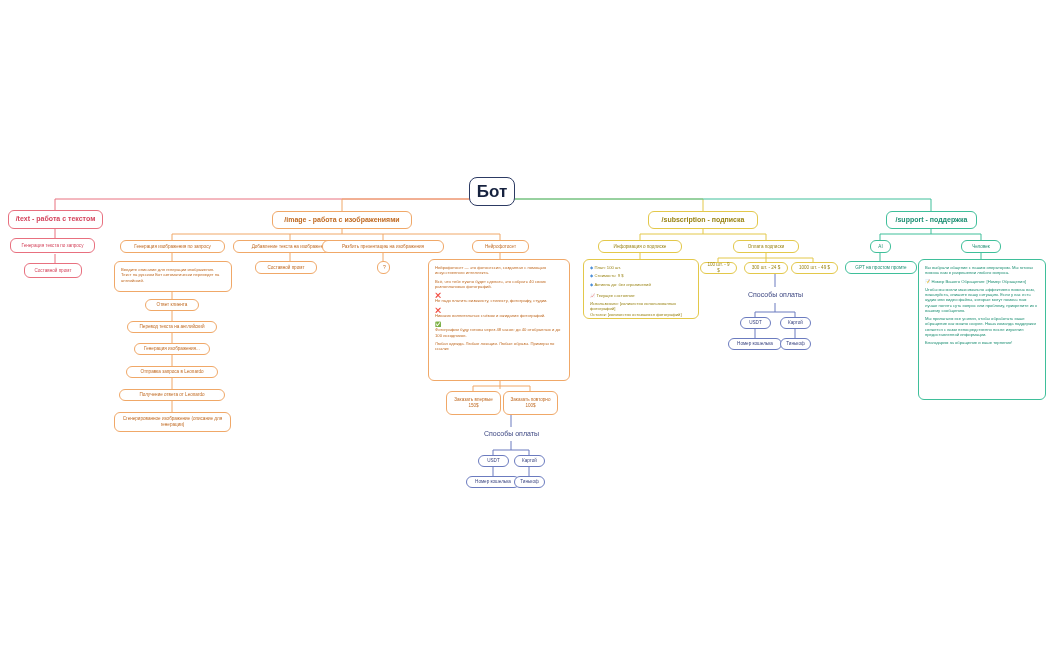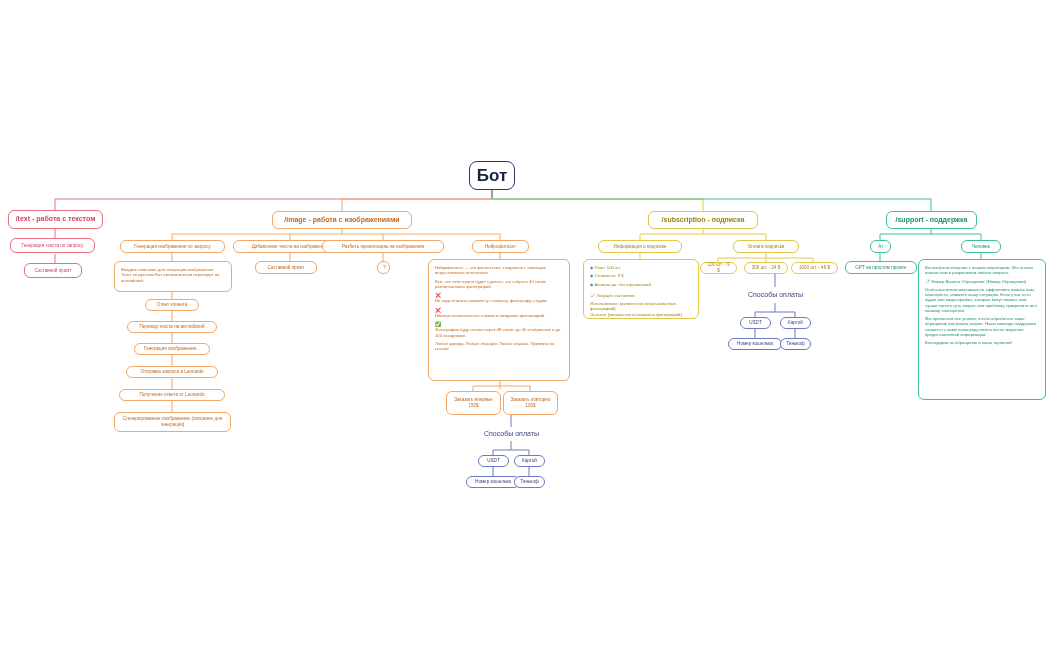--- a/index.html
+++ b/index.html
@@ -93,21 +93,21 @@
     <path d="M755 317 L755 312 L795 312 L795 317" stroke="#6b7bbf" stroke-width="1" fill="none"></path>
     <path d="M755 329 L755 338" stroke="#6b7bbf" stroke-width="1" fill="none"></path>
     <path d="M795 329 L795 338" stroke="#6b7bbf" stroke-width="1" fill="none"></path>
 
     <path d="M931 229 L931 234" stroke="#3fbf9a" stroke-width="1" fill="none"></path>
     <path d="M880 240 L880 234 L981 234 L981 240" stroke="#3fbf9a" stroke-width="1" fill="none"></path>
     <path d="M880 252 L880 261" stroke="#3fbf9a" stroke-width="1" fill="none"></path>
     <path d="M981 252 L981 259" stroke="#3fbf9a" stroke-width="1" fill="none"></path>
   </svg>
 
-  <div class="node root" style="left:469px;top:161px;width:46px;height:29px;">
+  <div class="node root" style="left:469px;top:177px;width:46px;height:29px;">
     <span>Бот</span>
   </div>
 
   <div class="node c-red-b t7" style="left:8px;top:210px;width:95px;height:19px;">
     <span>/text - работа с текстом</span>
   </div>
   <div class="node c-red t45" style="left:10px;top:238px;width:85px;height:15px;">
     <span>Генерация текста по запросу</span>
   </div>
   <div class="node c-red t45" style="left:24px;top:263px;width:58px;height:15px;">

